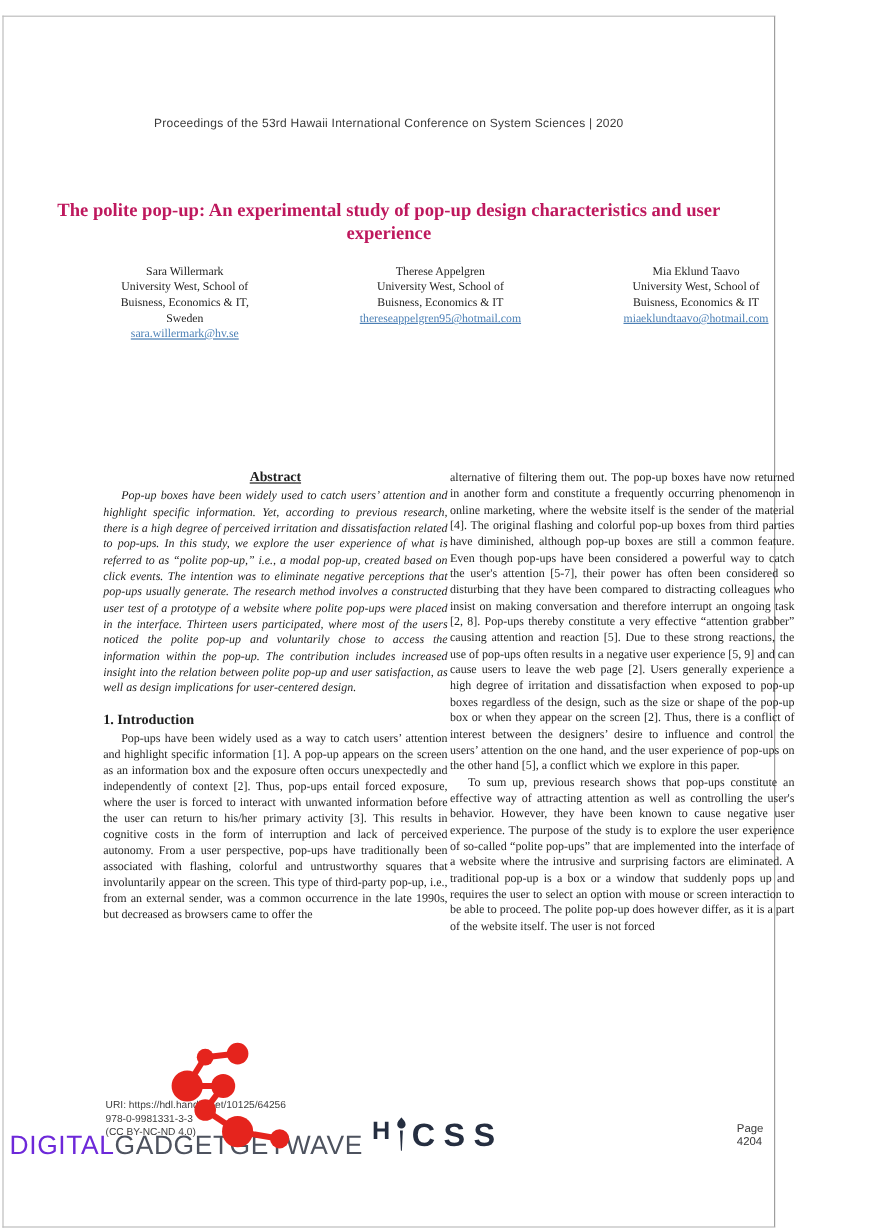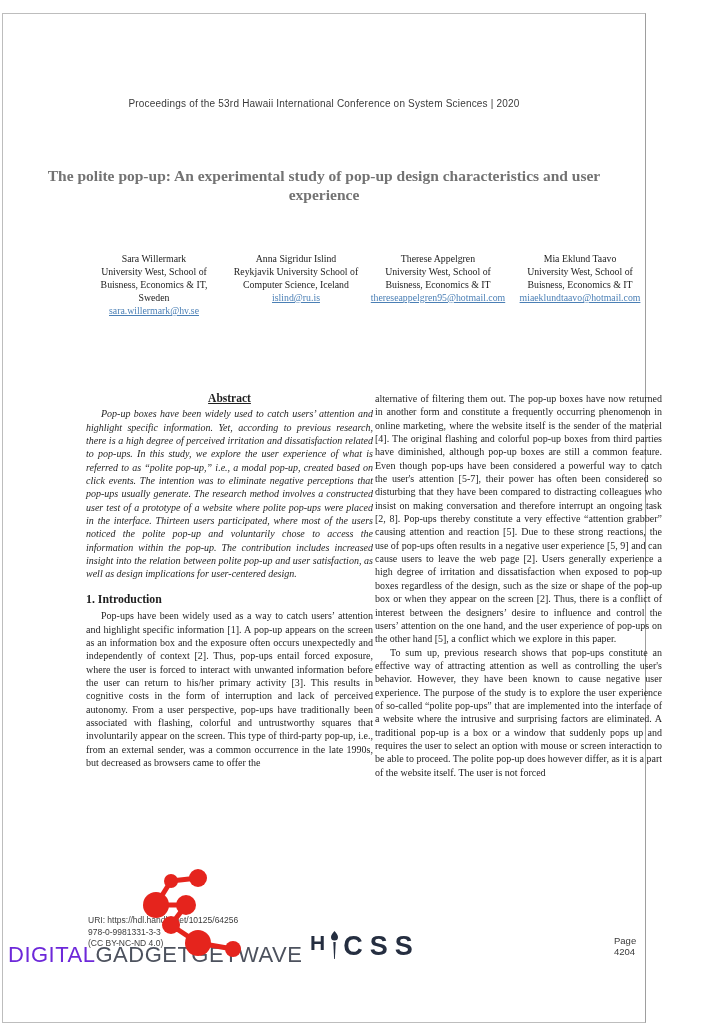--- a/index.html
+++ b/index.html
@@ -13,29 +13,29 @@
 
   .conf-header {
     position:absolute; left:0; top:84px; width:100%;
     text-align:center; font-family:"Liberation Sans", sans-serif;
     font-size:10px; color:#3a3a3a; letter-spacing:.2px;
   }
 
   .paper-title {
     position:absolute; left:50%; top:152px; transform:translateX(-50%);
     width:590px; text-align:center; font-weight:bold; font-size:15.5px;
-    line-height:19px; color:#737373;
+    line-height:19px; color:#be185d;
   }
 
   .authors {
     position:absolute; left:83px; top:206px; width:562px;
     display:flex; justify-content:space-between;
   }
   .author {
-    width:136px; text-align:center; font-size:9.8px; line-height:13px; color:#222;margin-top:32px;
+    width:136px; text-align:center; font-size:9.8px; line-height:13px; color:#222;
   }
   .author .email {
     color:#4a7fb5; text-decoration:underline; word-break:break-all; display:inline-block;
   }
 
   .col { position:absolute; width:287px; font-size:10px; line-height:13.35px;
          text-align:justify; color:#1e1e1e; }
   .col-left  { left:83px;  top:378px; }
   .col-right { left:372px; top:378px; }
 
@@ -81,25 +81,20 @@
 
   <div class="conf-header">Proceedings of the 53rd Hawaii International Conference on System Sciences | 2020</div>
 
   <h1 class="paper-title">The polite pop-up: An experimental study of pop-up design characteristics and user experience</h1>
 
   <div class="authors">
     <div class="author">
       <div>Sara Willermark</div>
       <div>University West, School of Buisness, Economics &amp; IT, Sweden</div>
       <a class="email">sara.willermark@hv.se</a>
-    </div>
-    <div class="author">
-      <div>Anna Sigridur Islind</div>
-      <div>Reykjavik University School of Computer Science, Iceland</div>
-      <a class="email">islind@ru.is</a>
     </div>
     <div class="author">
       <div>Therese Appelgren</div>
       <div>University West, School of Buisness, Economics &amp; IT</div>
       <a class="email">thereseappelgren95@hotmail.com</a>
     </div>
     <div class="author">
       <div>Mia Eklund Taavo</div>
       <div>University West, School of Buisness, Economics &amp; IT</div>
       <a class="email">miaeklundtaavo@hotmail.com</a>

